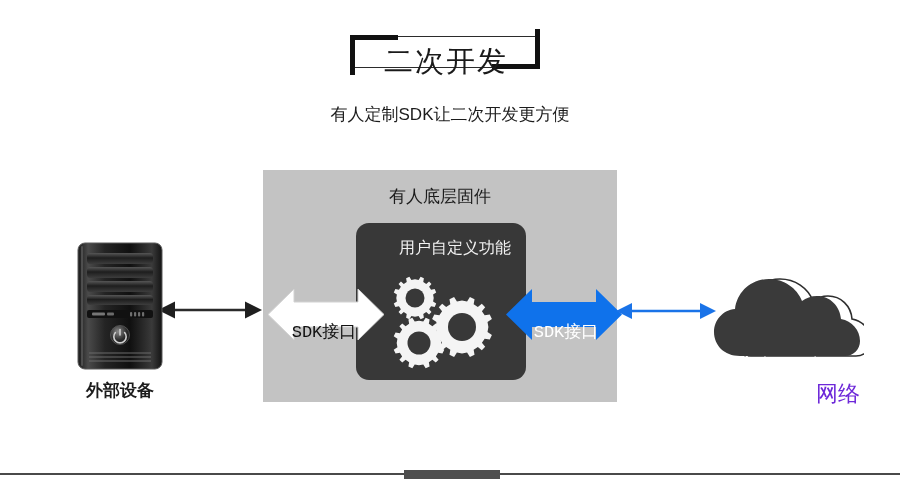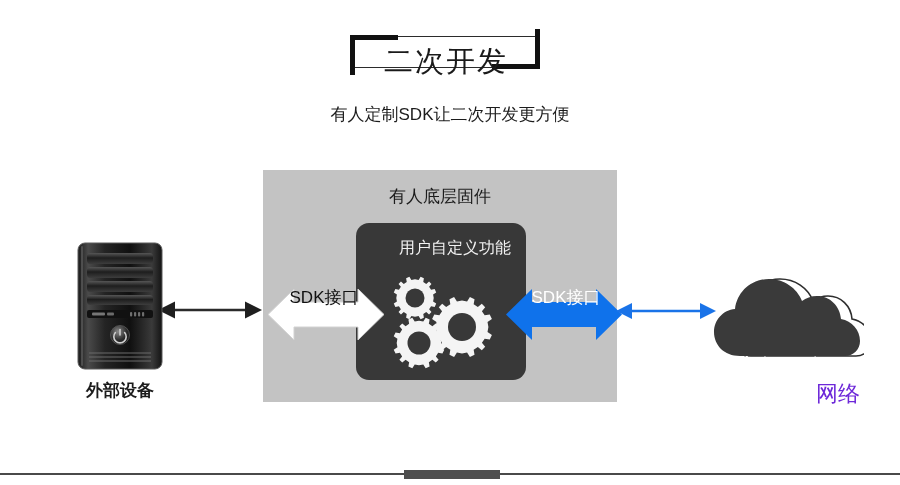--- a/index.html
+++ b/index.html
@@ -108,22 +108,23 @@
     left: 386px;
     top: 272px;
     width: 112px;
     height: 100px;
   }
 
   
   .sdk-arrow {
     position: absolute;
     display: flex;
-    align-items: flex-start;
+    align-items: flex-end;
     justify-content: center;
+    font-family: Liberation Mono, monospace;
   }
   .sdk-arrow svg { position: absolute; left: 0; top: 0; }
   .sdk-arrow .sdk-text {
     position: relative;
     font-size: 17px;
     white-space: nowrap;
     letter-spacing: 0px;
   }
   #sdk-arrow-left {
     left: 268px; top: 286px; width: 116px; height: 57px;

